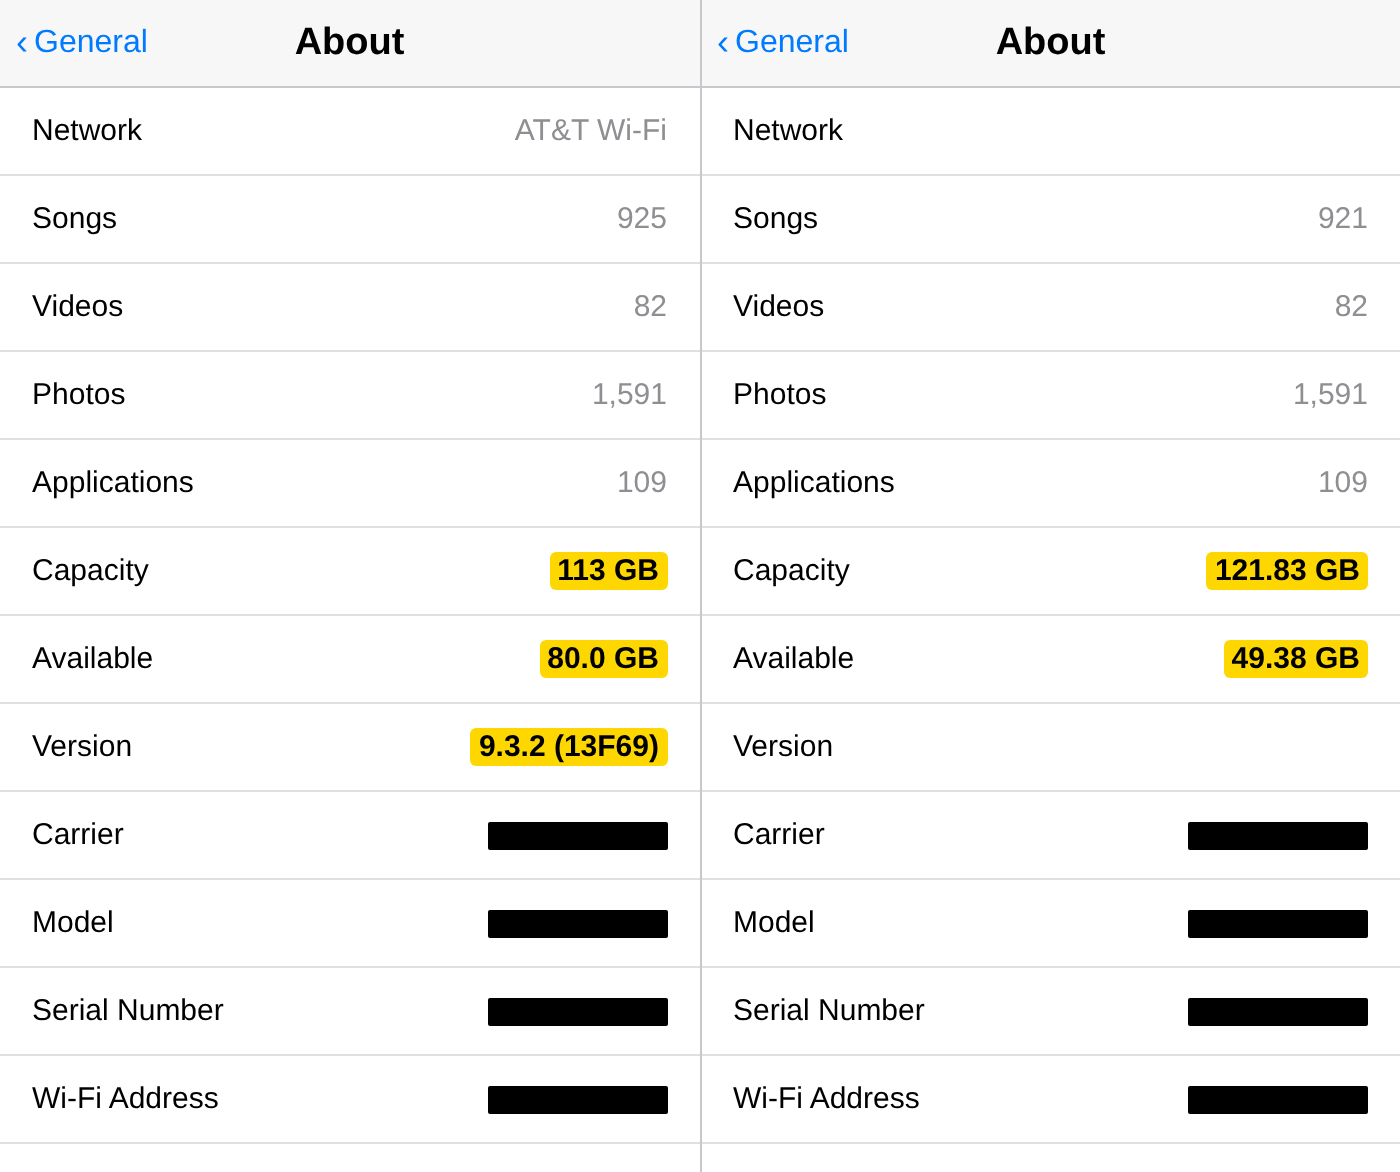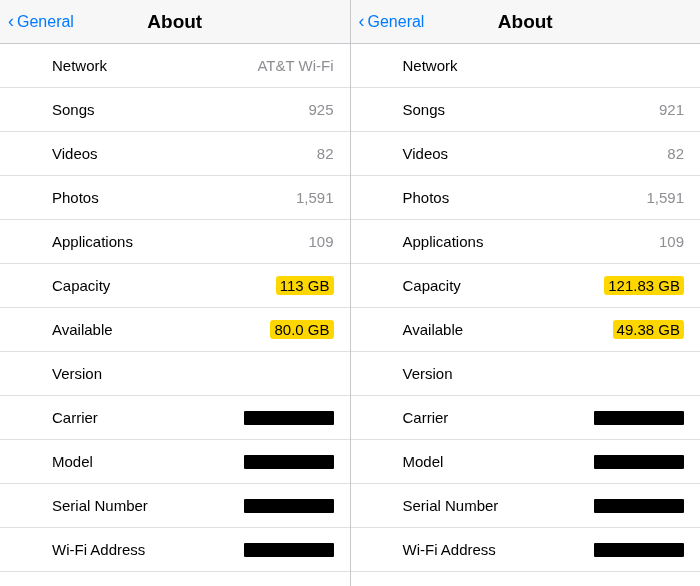--- a/index.html
+++ b/index.html
@@ -58,35 +58,35 @@
       align-items: center;
       justify-content: space-between;
       padding: 10px 16px;
       border-bottom: 1px solid #e0e0e0;
       min-height: 44px;
     }
     .row-label {
       font-size: 15px;
       color: #000;
       flex-shrink: 0;
-      margin-left: 36px;
     }
     .row-value {
       font-size: 15px;
       color: #8e8e93;
       text-align: center;
       display: flex;
       align-items: center;
       gap: 4px;
     }
     .row-value.highlight {
       background: #FFD700;
       color: #000;
       padding: 1px 4px;
       border-radius: 3px;
+      font-weight: bold;
     }
     .redacted {
       display: inline-block;
       background: #000;
       height: 14px;
       width: 90px;
       border-radius: 1px;
     }
     .chevron-right {
       color: #c7c7cc;
@@ -130,20 +130,21 @@
         <div class="row">
           <span class="row-label">Capacity</span>
           <span class="row-value highlight">113 GB</span>
         </div>
         <div class="row">
           <span class="row-label">Available</span>
           <span class="row-value highlight">80.0 GB</span>
         </div>
         <div class="row">
           <span class="row-label">Version</span>
+          <span class="row-value highlight">9.3.2 (13F69)</span>
         </div>
         <div class="row">
           <span class="row-label">Carrier</span>
           <span class="row-value">
             <span class="redacted"></span>
           </span>
         </div>
         <div class="row">
           <span class="row-label">Model</span>
           <span class="row-value">

